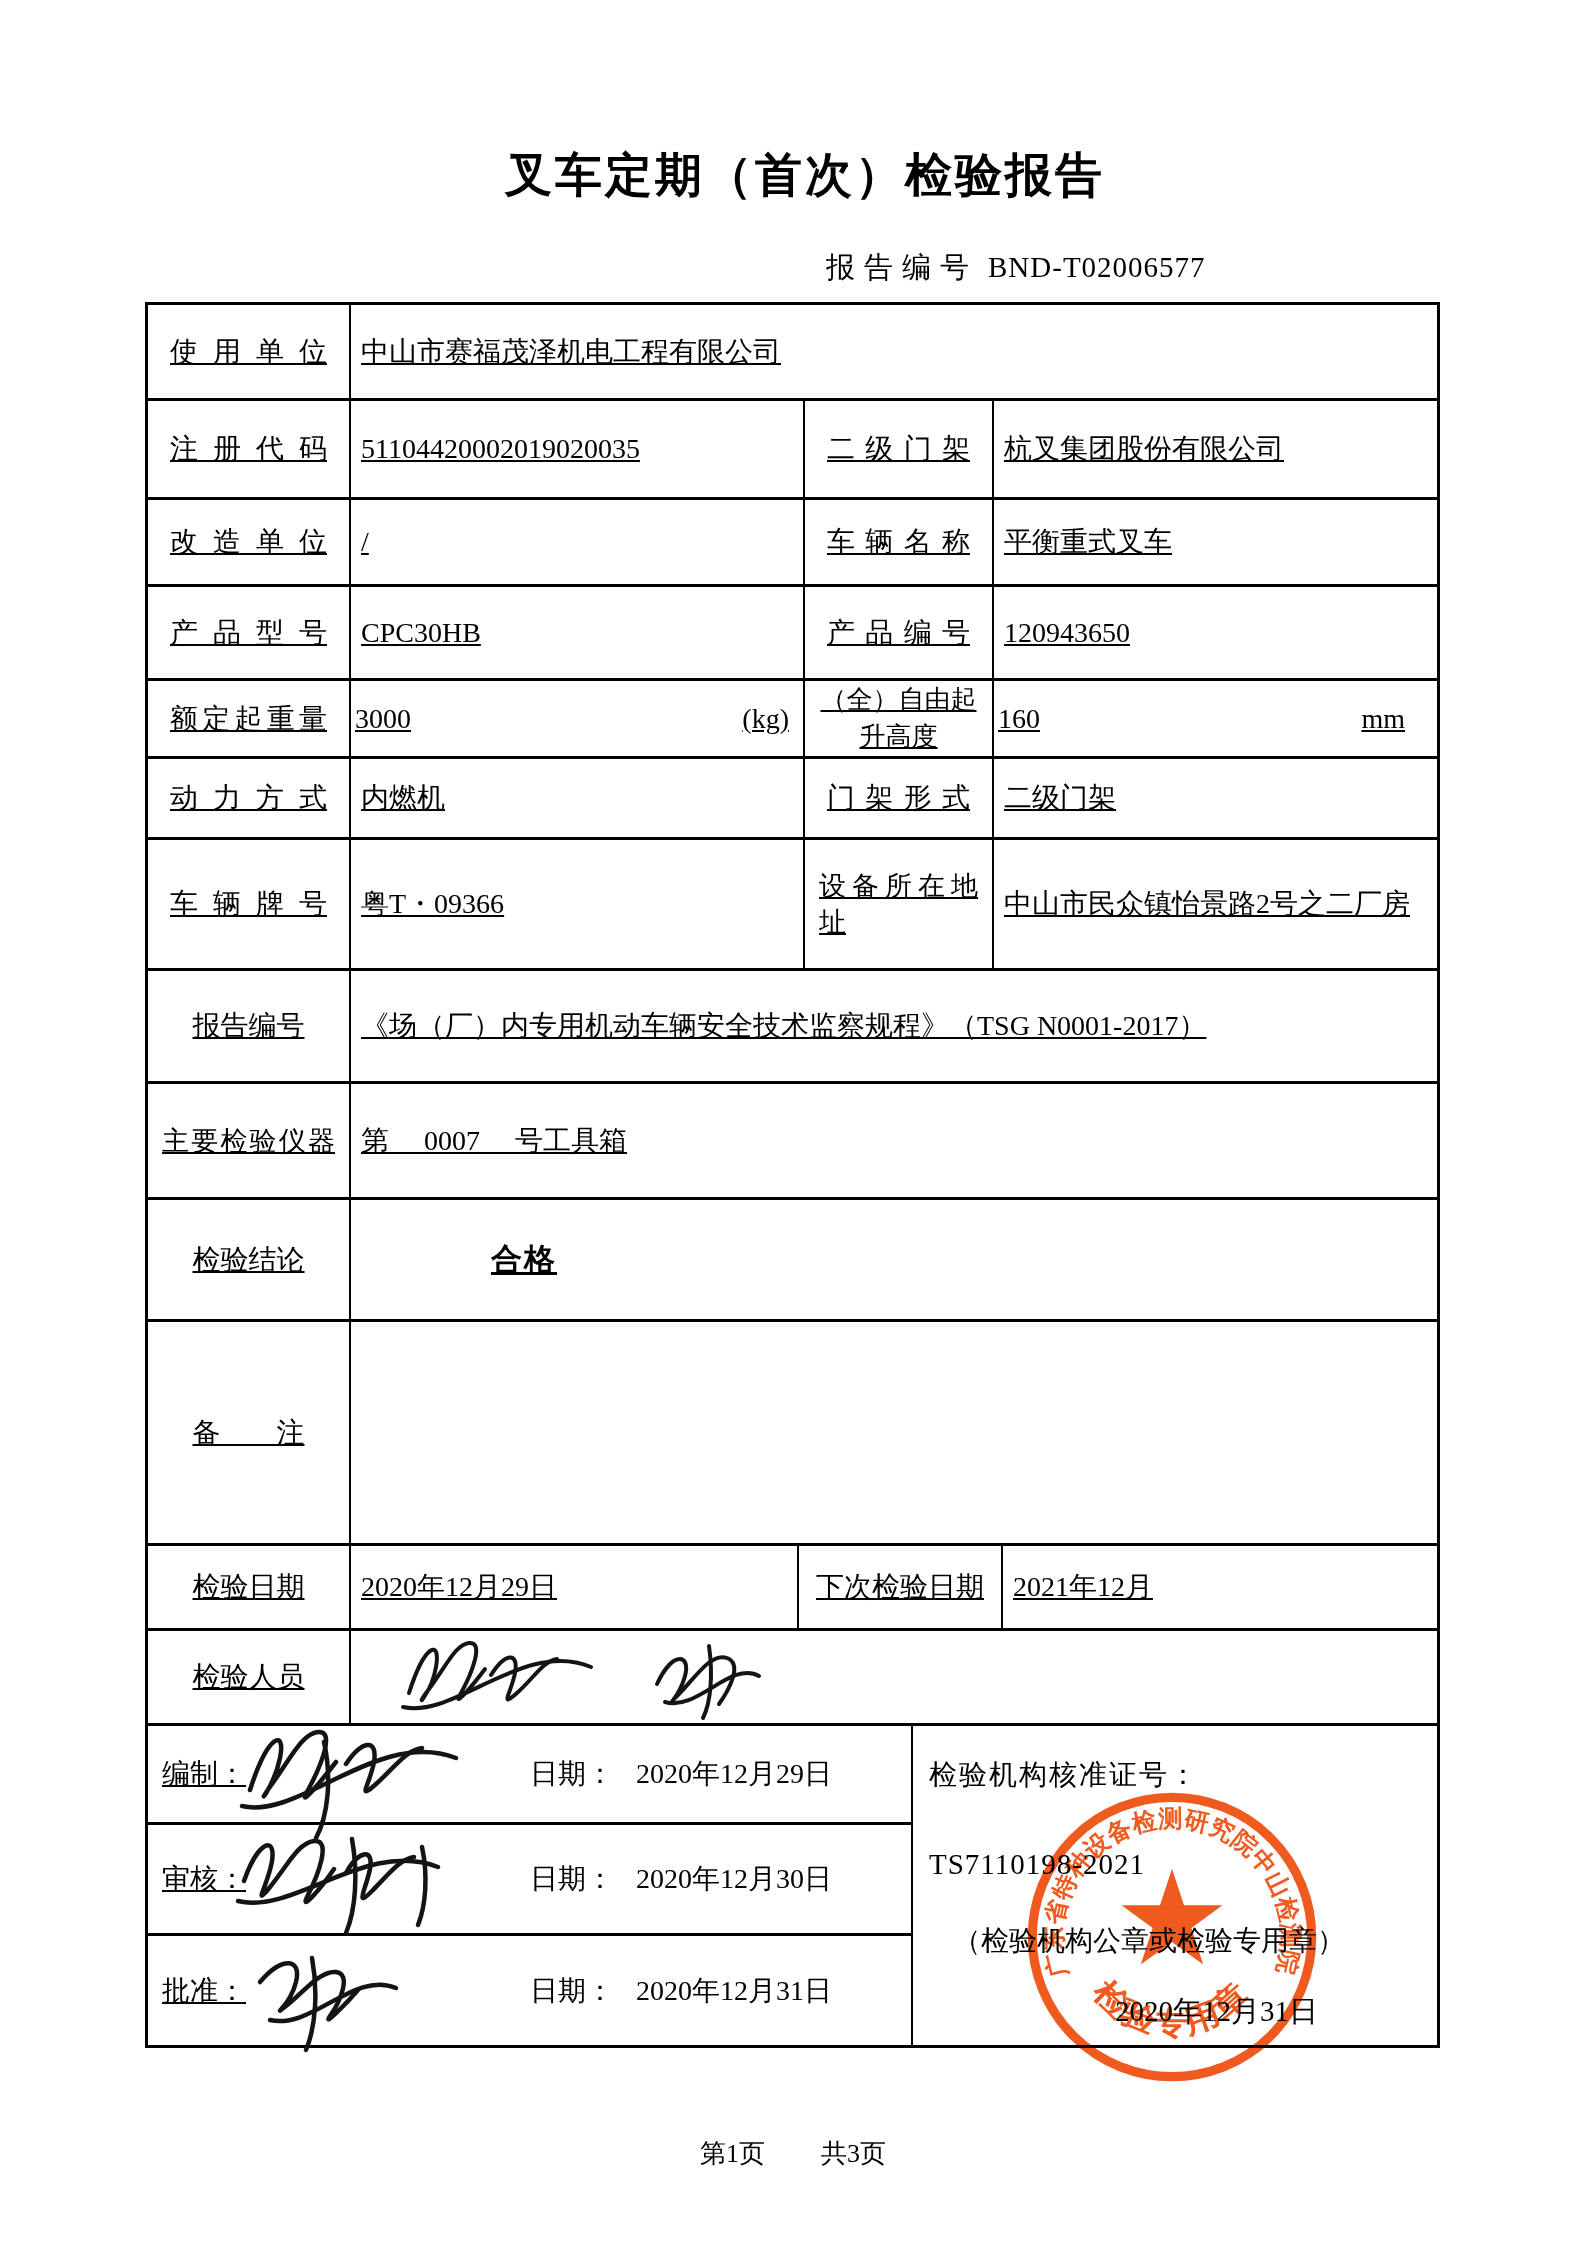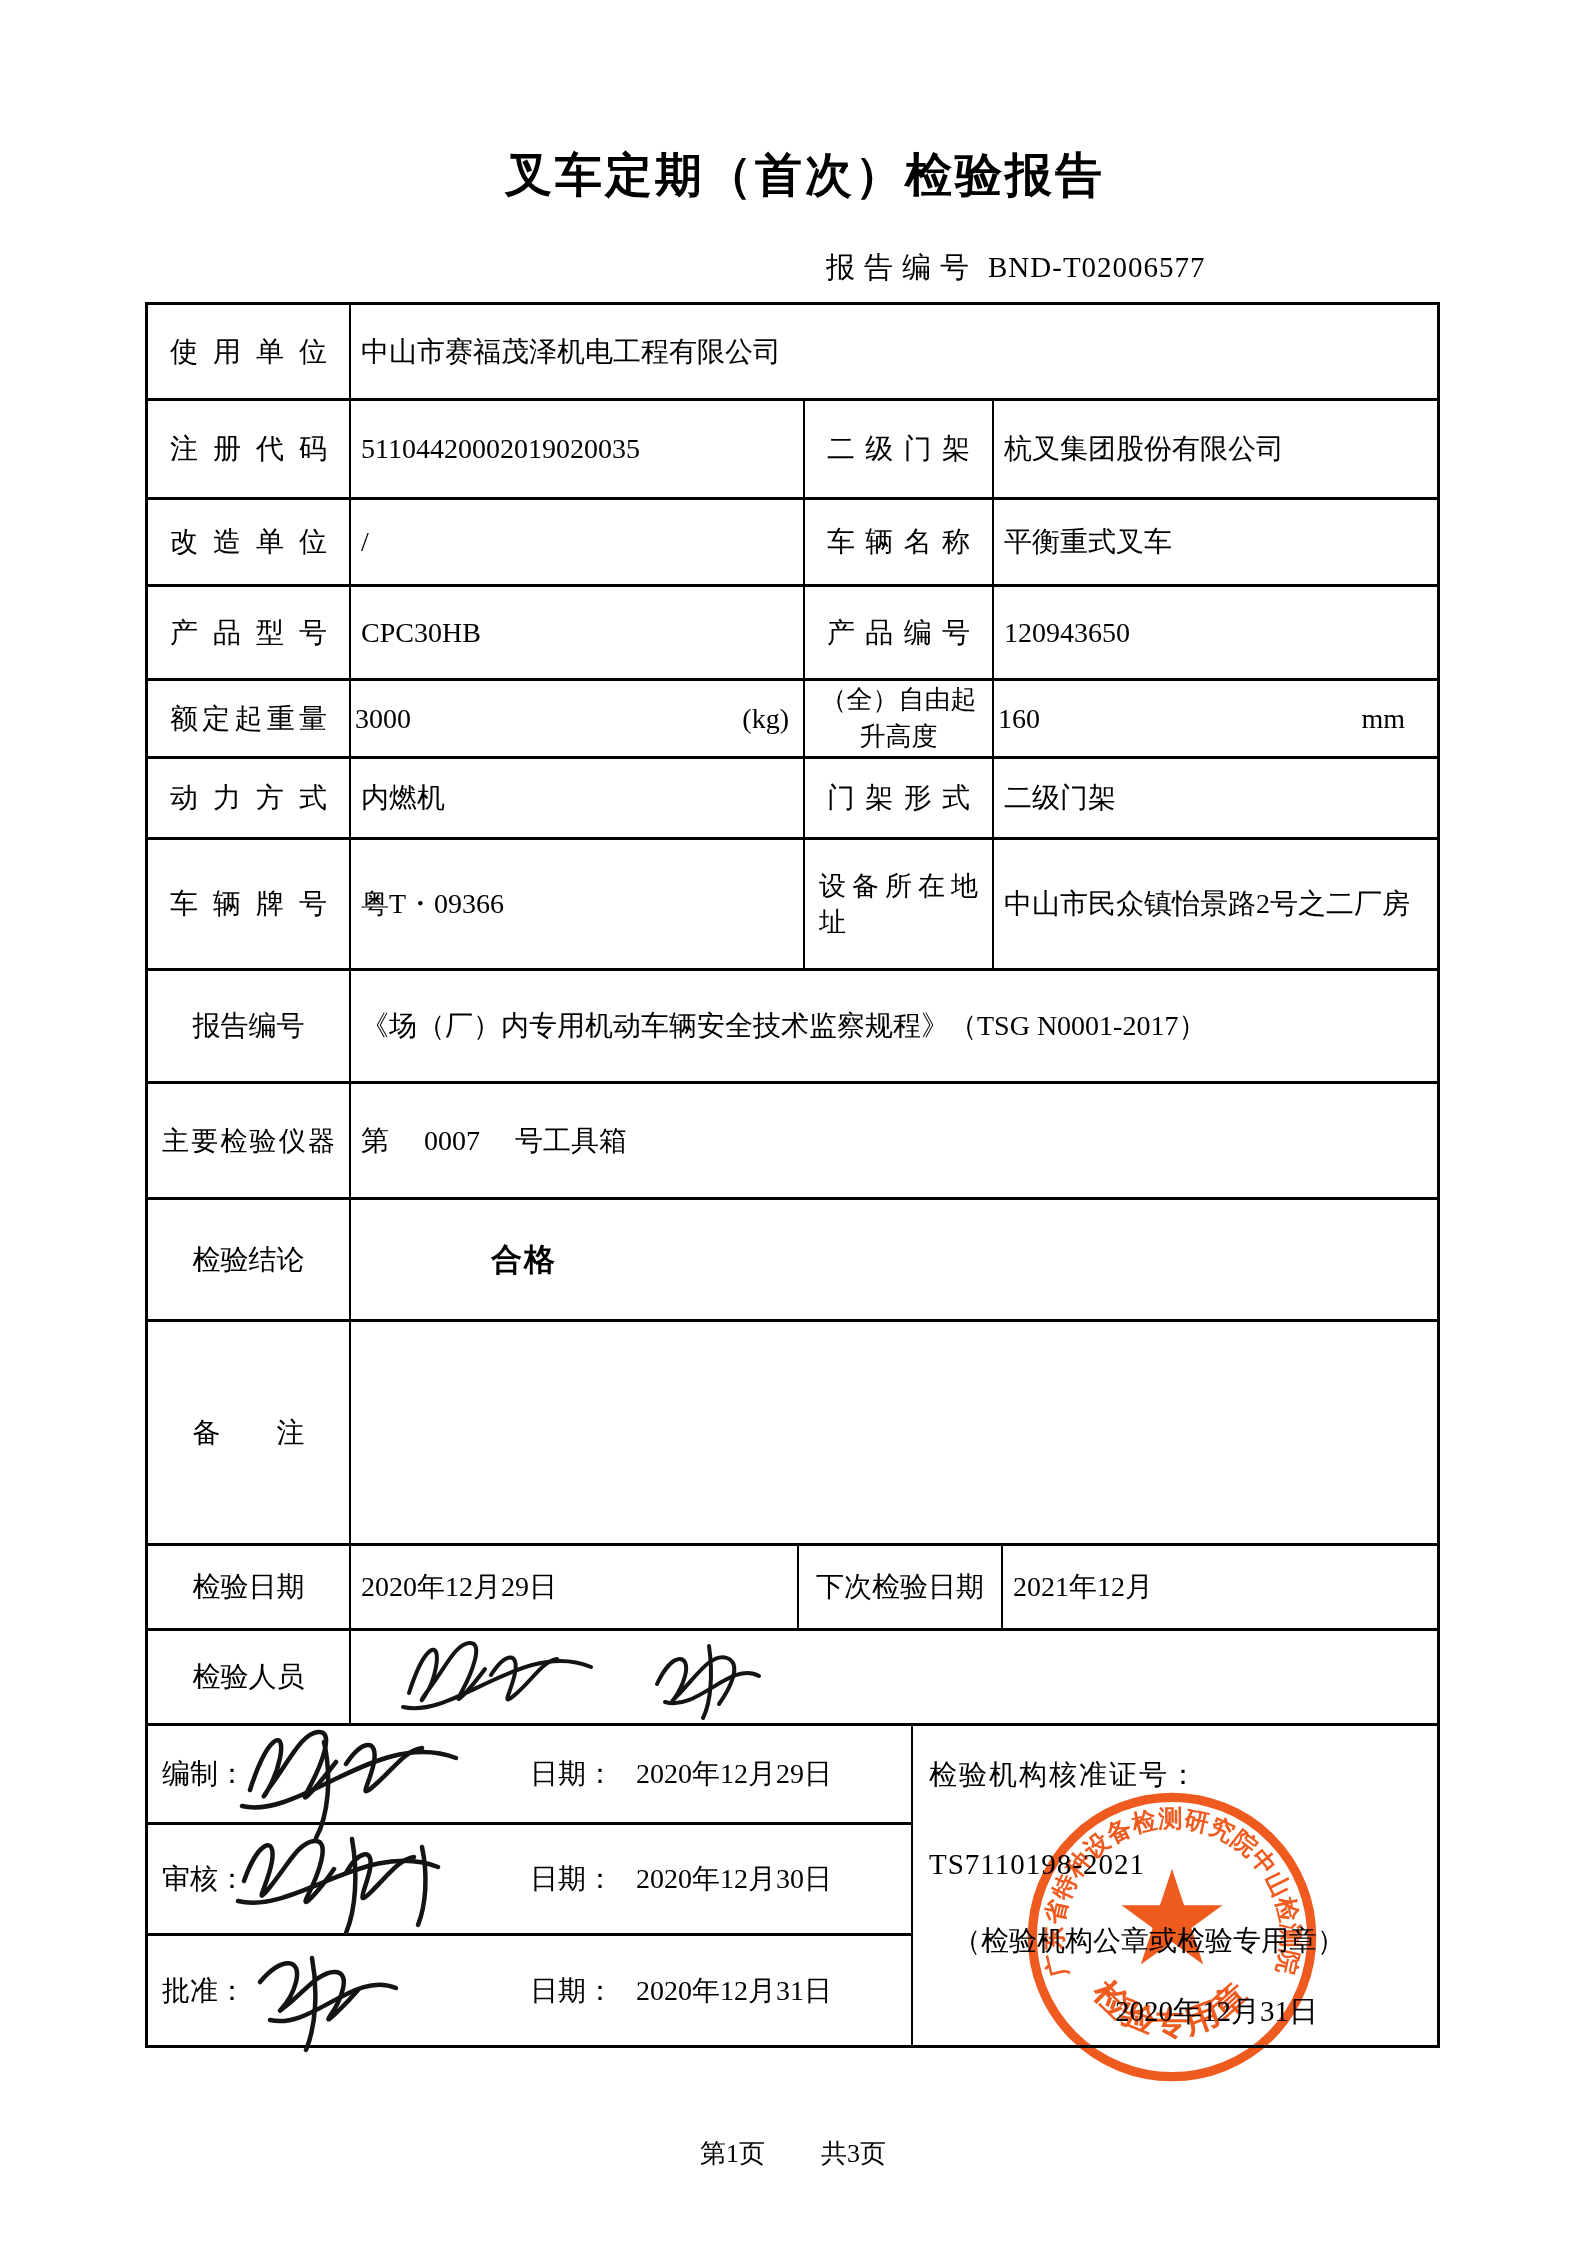--- a/index.html
+++ b/index.html
@@ -16,20 +16,21 @@
     text-align:center;font-size:47px;font-weight:bold;letter-spacing:3px;margin:12px;
   }
   .report-no{position:absolute;left:826px;top:248px;font-size:29px;}
   .report-no .lab{letter-spacing:9px;margin-right:10px;}
   .report-no .num{letter-spacing:1px;}
 
   .tbl{
     position:absolute;left:145px;top:302px;width:1295px;
     border:3px solid #000;box-sizing:border-box;
     font-size:28px;
+    text-decoration:underline;
   }
   .row{display:flex;box-sizing:border-box;border-bottom:3px solid #000;align-items:stretch;}
   .row:last-child{border-bottom:none;}
   .r1{height:96px}.r2{height:99px}.r3{height:87px}.r4{height:94px}
   .r5{height:78px}.r6{height:81px}.r7{height:131px}.r8{height:113px}
   .r9{height:116px}.r10{height:122px}.r11{height:224px}.r12{height:85px}
   .r13{height:95px}.rB{height:319px}
 
   .cell{display:flex;align-items:center;box-sizing:border-box;min-width:0;}
   .c1{width:203px;border-right:2px solid #000;}

